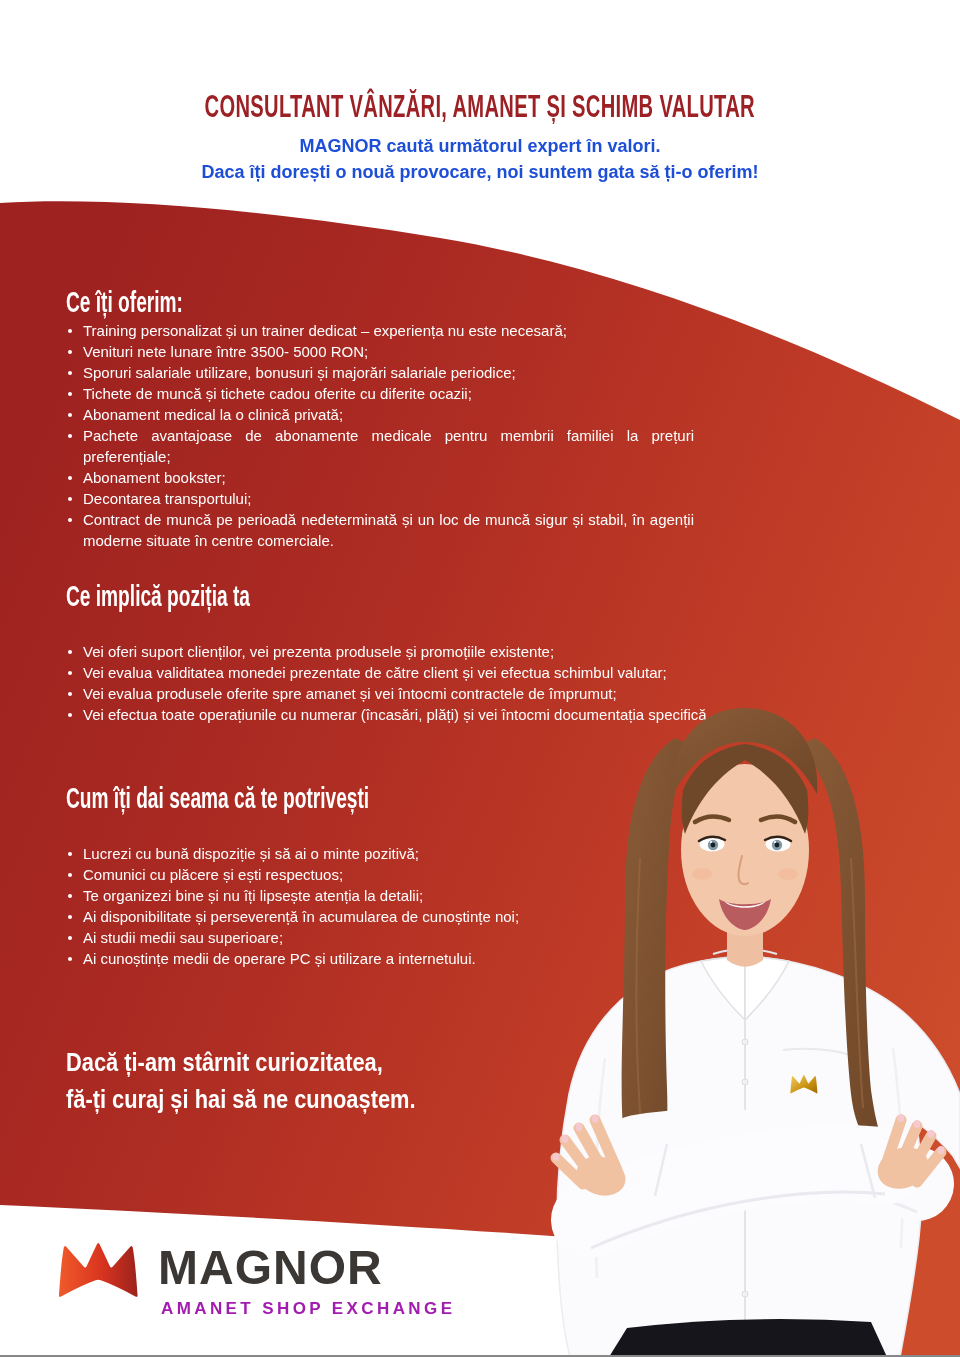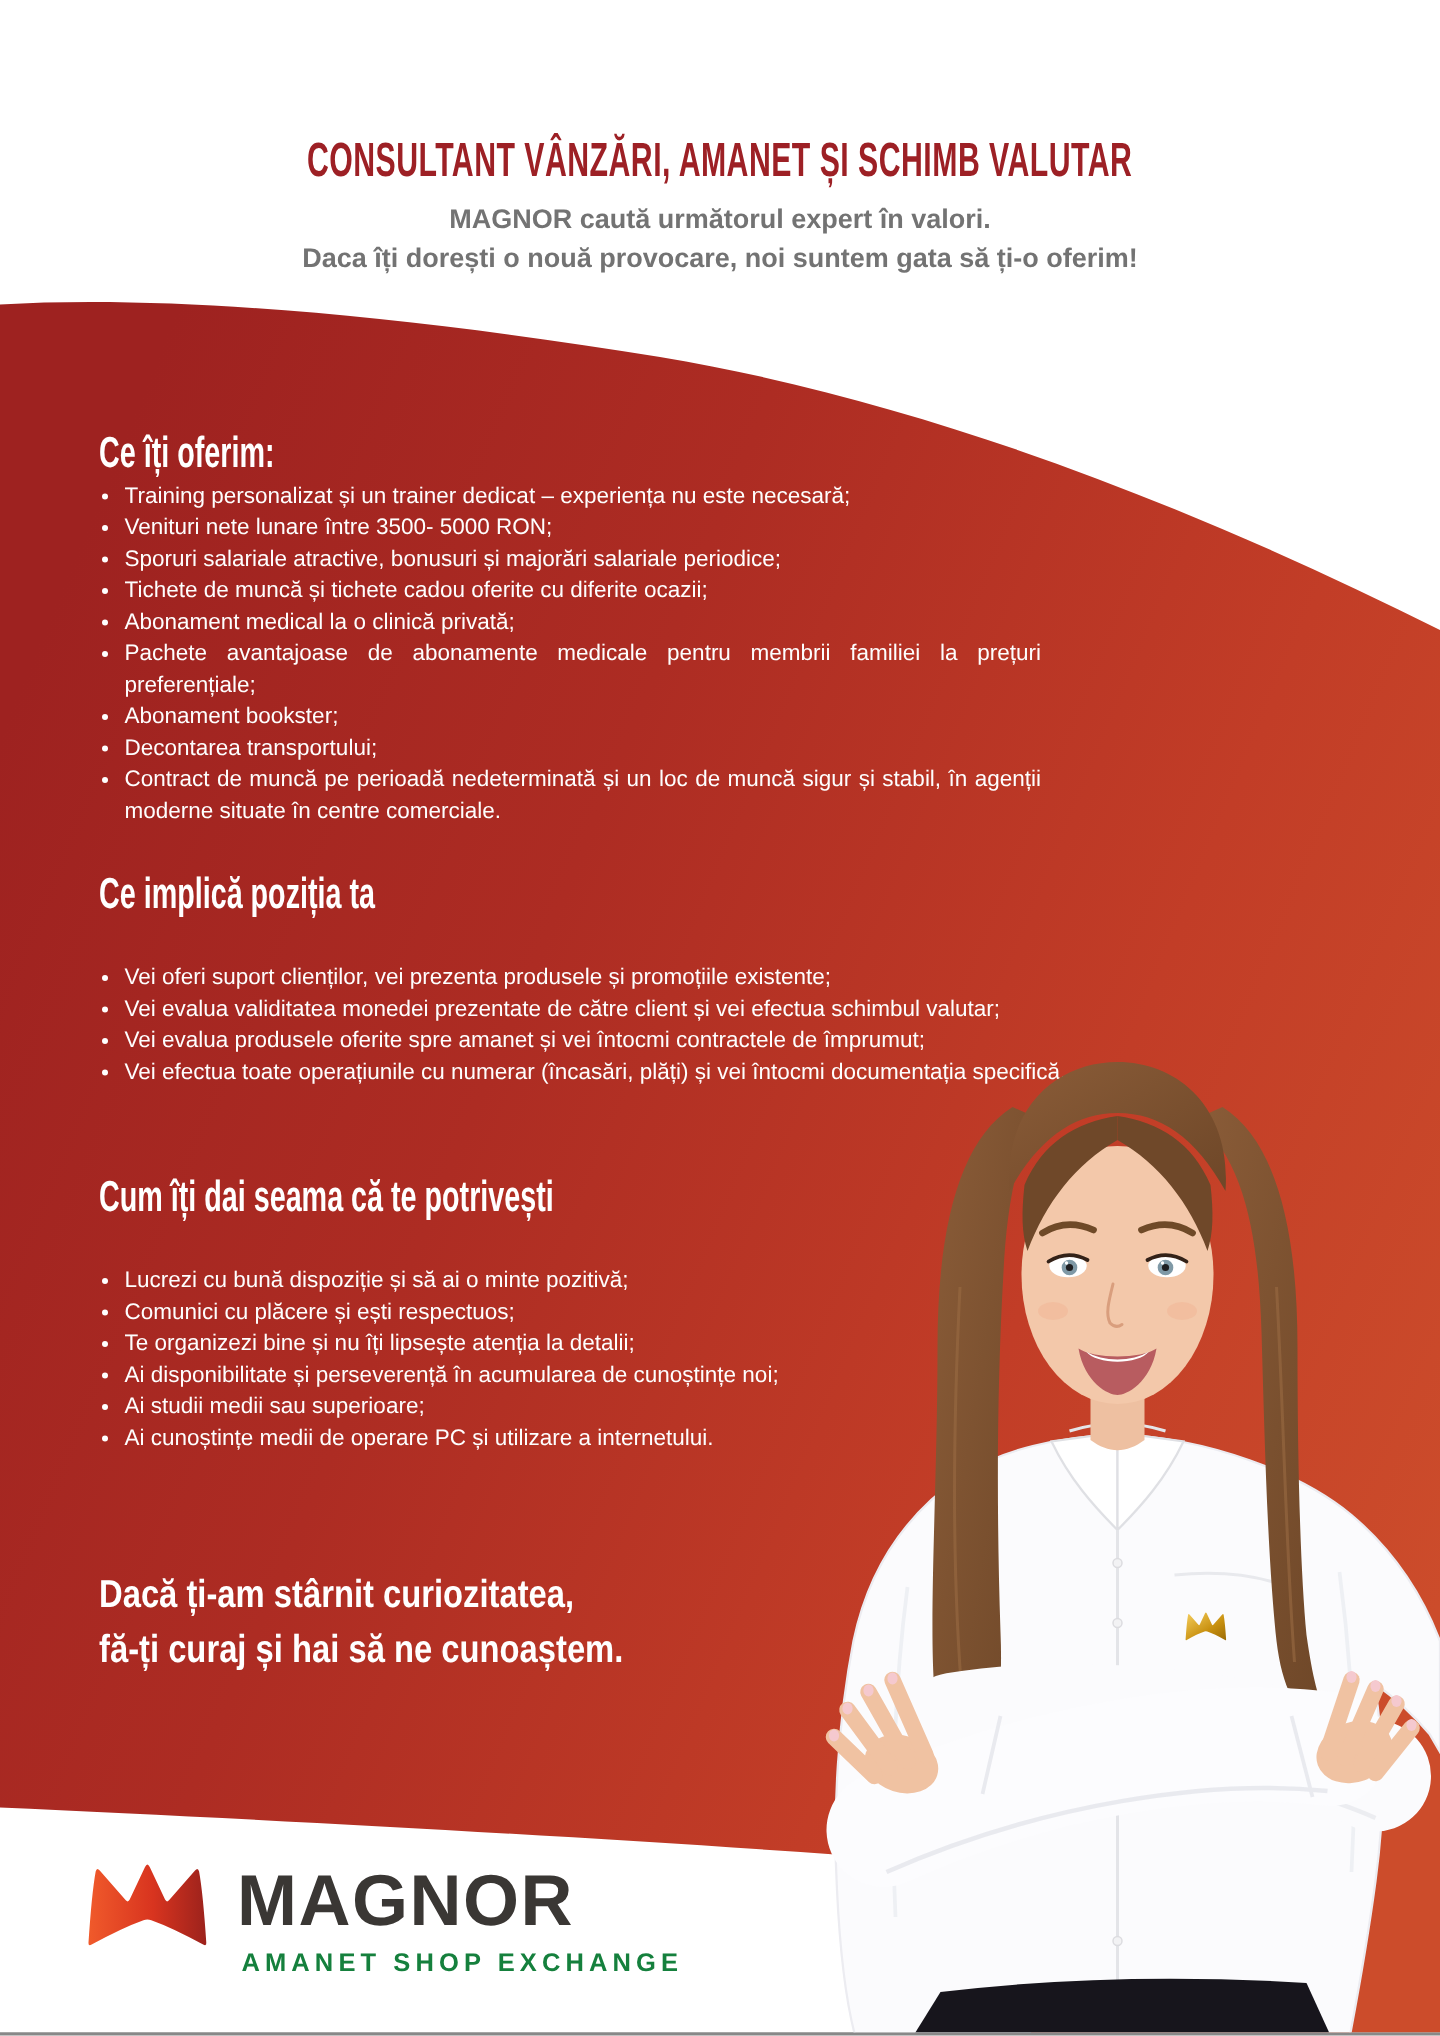--- a/index.html
+++ b/index.html
@@ -5,21 +5,21 @@
   html,body{margin:0;padding:0;background:#888;}
   .page{position:relative;width:960px;height:1355px;background:#ffffff;overflow:hidden;
         font-family:"Liberation Sans",sans-serif;}
   svg{display:block;}
   .bg{position:absolute;left:0;top:0;}
 
   
   .hdr{position:absolute;top:88px;left:0;width:960px;text-align:center;}
   .hdr h1{margin:0;font-size:32px;font-weight:bold;color:#9d2025;white-space:nowrap;
           display:inline-block;transform:scaleX(.63);transform-origin:center;letter-spacing:.5px;}
-  .hdr .sub{margin:8px 0 0;font-size:18px;font-weight:bold;color:#737373;line-height:26px;}
+  .hdr .sub{margin:8px 0 0;font-size:18px;font-weight:bold;color:#1d4ed8;line-height:26px;}
 
   
   .sec{position:absolute;color:#fff;}
   .sec h2{margin:0;font-size:29px;font-weight:bold;color:#fff;white-space:nowrap;
           display:inline-block;transform:scaleX(.66);transform-origin:left center;}
   .sec ul{list-style:none;margin:0;padding:0;}
   .sec li{position:relative;padding-left:17px;font-size:15px;line-height:21px;color:#fefefe;}
   .sec li::before{content:"";position:absolute;left:2px;top:8.5px;width:4px;height:4px;
                   border-radius:50%;background:#fff;}
   .justify{text-align:justify;}
@@ -28,21 +28,21 @@
   .s3{top:782px;left:66px;width:560px;} .s3 ul{margin-top:28px;}
 
   .closing{position:absolute;top:1044px;left:66px;}
   .closing p{margin:0;font-size:26px;font-weight:bold;color:#fff;line-height:37px;white-space:nowrap;
              display:block;transform:scaleX(.84);transform-origin:left center;}
 
   
   .logo-icon{position:absolute;left:52px;top:1236px;}
   .brand{position:absolute;left:158px;top:1240px;font-size:48px;font-weight:bold;color:#3a3734;
          letter-spacing:1px;line-height:56px;}
-  .tagline{position:absolute;left:161px;top:1299px;font-size:17px;font-weight:bold;color:#15803d;
+  .tagline{position:absolute;left:161px;top:1299px;font-size:17px;font-weight:bold;color:#a21caf;
            letter-spacing:3.4px;white-space:nowrap;}
 
   .photo{position:absolute;left:545px;top:698px;}
 </style>
 </head>
 <body>
 
 <div class="page">
 
   <svg class="bg" width="960" height="1357" viewBox="0 0 960 1357" aria-hidden="true">
@@ -63,21 +63,21 @@
     <h1>CONSULTANT VÂNZĂRI, AMANET ȘI SCHIMB VALUTAR</h1>
     <p class="sub">MAGNOR caută următorul expert în valori.</p>
     <p class="sub" style="margin-top:0">Daca îți dorești o nouă provocare, noi suntem gata să ți-o oferim!</p>
   </div>
 
   <section class="sec s1">
     <h2>Ce îți oferim:</h2>
     <ul>
       <li>Training personalizat și un trainer dedicat – experiența nu este necesară;</li>
       <li>Venituri nete lunare între 3500- 5000 RON;</li>
-      <li>Sporuri salariale atractive, bonusuri și majorări salariale periodice;</li>
+      <li>Sporuri salariale utilizare, bonusuri și majorări salariale periodice;</li>
       <li>Tichete de muncă și tichete cadou oferite cu diferite ocazii;</li>
       <li>Abonament medical la o clinică privată;</li>
       <li class="justify">Pachete avantajoase de abonamente medicale pentru membrii familiei la prețuri preferențiale;</li>
       <li>Abonament bookster;</li>
       <li>Decontarea transportului;</li>
       <li class="justify">Contract de muncă pe perioadă nedeterminată și un loc de muncă sigur și stabil, în agenții moderne situate în centre comerciale.</li>
     </ul>
   </section>
 
   <section class="sec s2">

